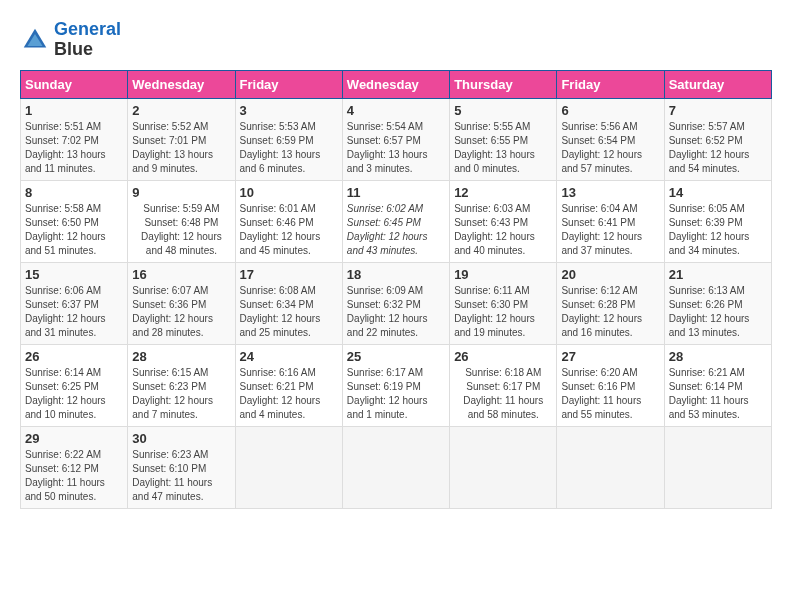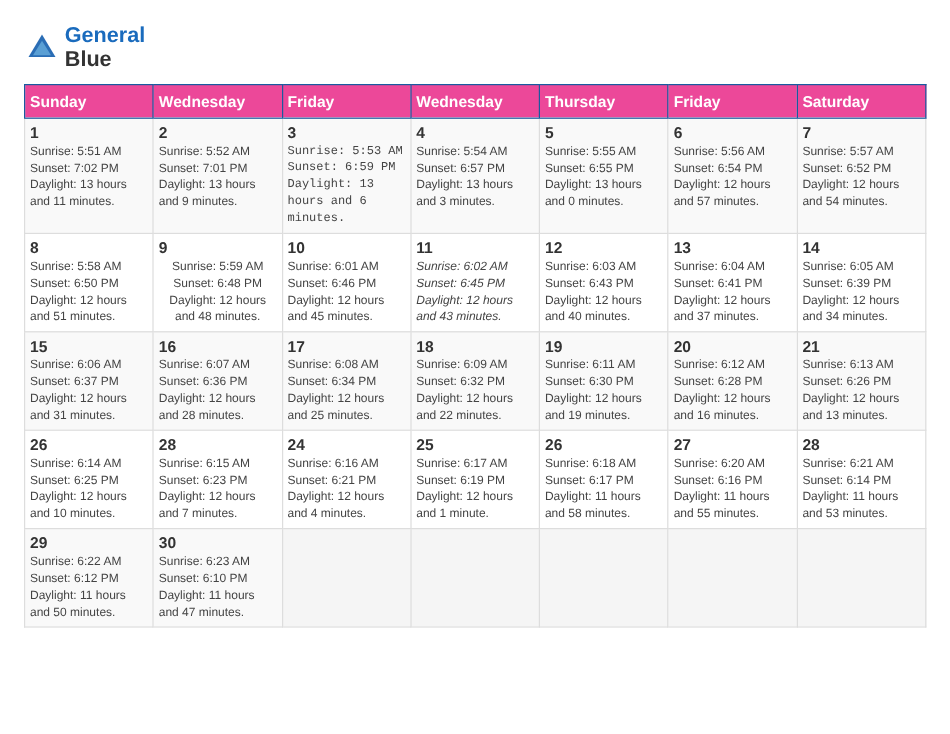--- a/index.html
+++ b/index.html
@@ -128,21 +128,21 @@
 Daylight: 13 hours and 11 minutes.</div>
         </td>
         <td>
           <span class="day-num">2</span>
           <div class="day-info" style="white-space: pre-line;">Sunrise: 5:52 AM
 Sunset: 7:01 PM
 Daylight: 13 hours and 9 minutes.</div>
         </td>
         <td>
           <span class="day-num">3</span>
-          <div class="day-info" style="white-space: pre-line; font-family: Liberation Mono, monospace;">Sunrise: 5:53 AM
+          <div class="day-info" style="white-space: pre-line;">Sunrise: 5:53 AM
 Sunset: 6:59 PM
 Daylight: 13 hours and 6 minutes.</div>
         </td>
         <td>
           <span class="day-num">4</span>
           <div class="day-info" style="white-space: pre-line;">Sunrise: 5:54 AM
 Sunset: 6:57 PM
 Daylight: 13 hours and 3 minutes.</div>
         </td>
         <td>
@@ -272,21 +272,21 @@
 Daylight: 12 hours and 4 minutes.</div>
         </td>
         <td>
           <span class="day-num">25</span>
           <div class="day-info" style="white-space: pre-line;">Sunrise: 6:17 AM
 Sunset: 6:19 PM
 Daylight: 12 hours and 1 minute.</div>
         </td>
         <td>
           <span class="day-num">26</span>
-          <div class="day-info" style="white-space: pre-line;">Sunrise: 6:18 AM
+          <div class="day-info" style="white-space: pre-line; text-align: center;">Sunrise: 6:18 AM
 Sunset: 6:17 PM
 Daylight: 11 hours and 58 minutes.</div>
         </td>
         <td>
           <span class="day-num">27</span>
           <div class="day-info" style="white-space: pre-line;">Sunrise: 6:20 AM
 Sunset: 6:16 PM
 Daylight: 11 hours and 55 minutes.</div>
         </td>
         <td>

